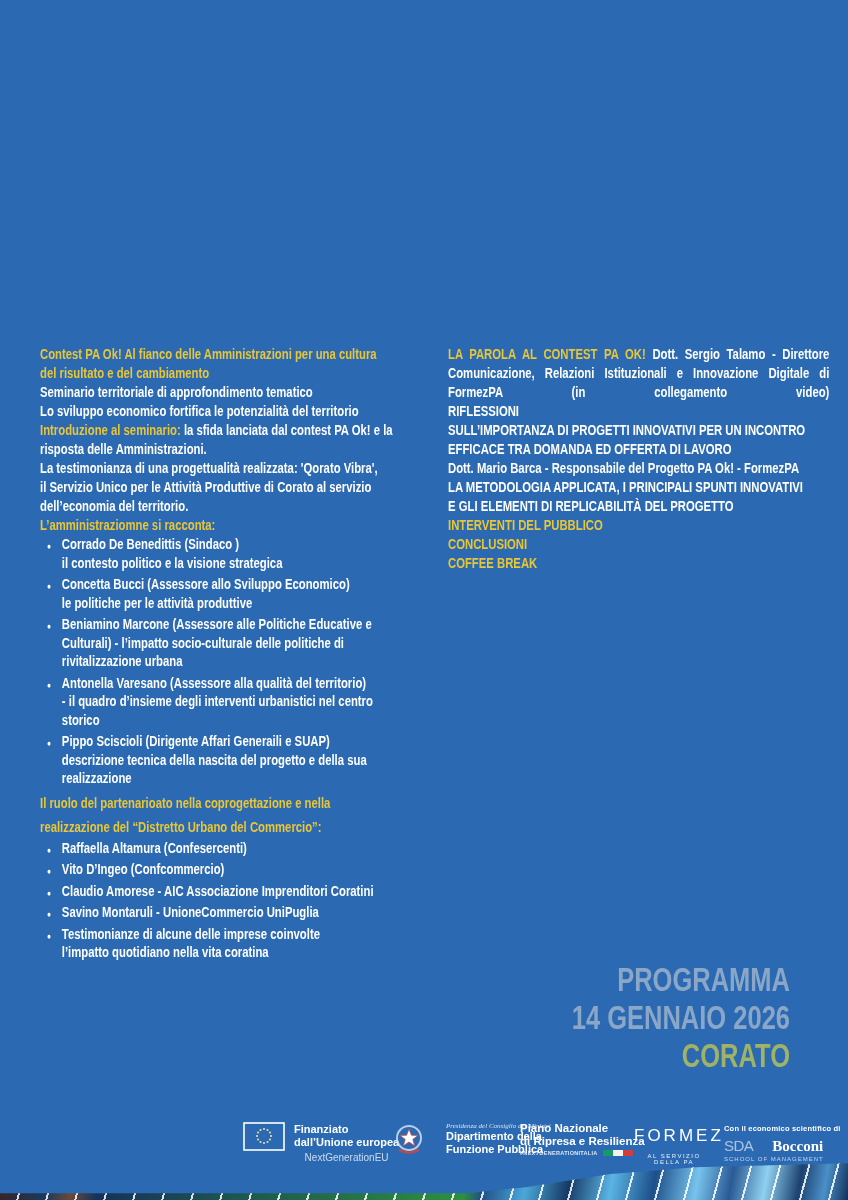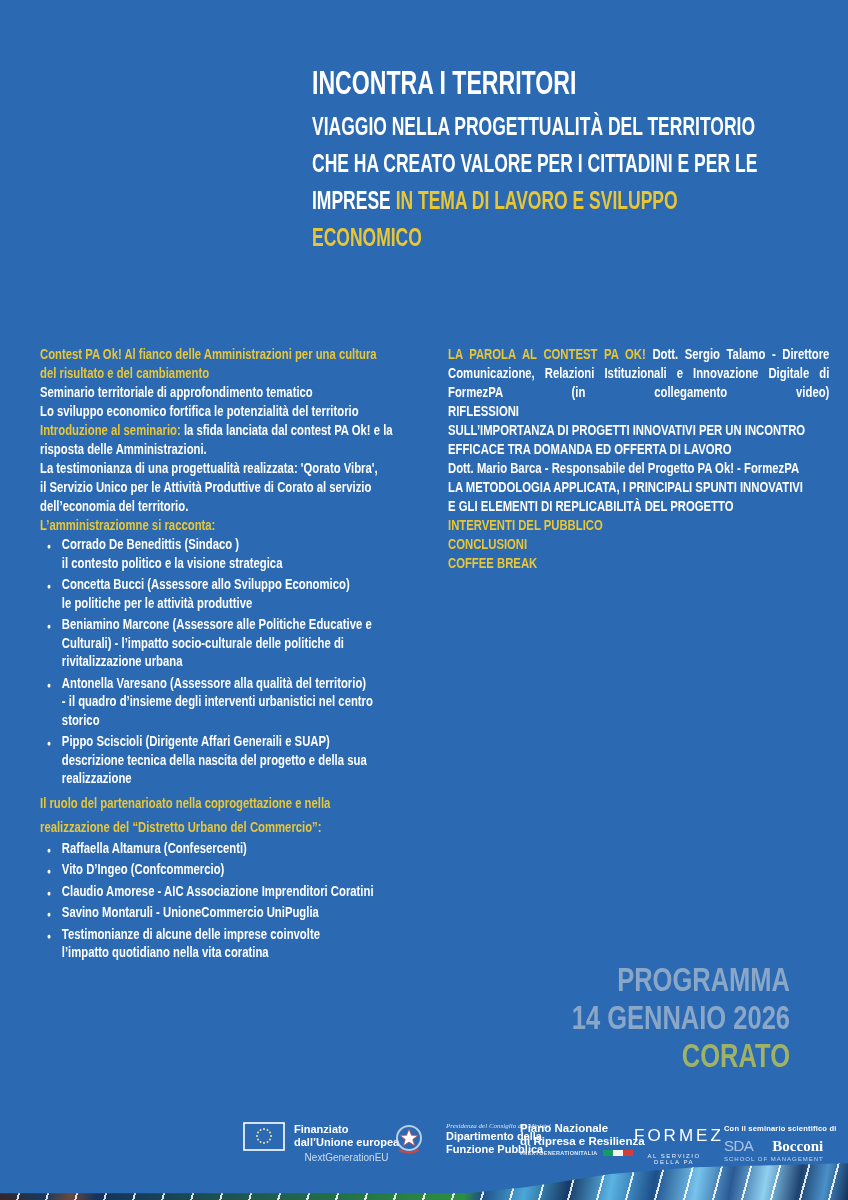--- a/index.html
+++ b/index.html
@@ -96,29 +96,20 @@
         #5ab4e4 72%, #1d4f8a 77%, #77c3ec 82%, #2a5a94 86%,
         #8fd0f0 90%, #1d4270 94%, #4a90c8 97%, #12315a 100%);
   }
 </style>
 </head>
 <body>
 
 <div class="poster">
 
 
-  <div class="header-right">
-    <div class="header-inner">
-      <p class="header-title">INCONTRA I TERRITORI</p>
-      <p class="header-sub pl"><span>VIAGGIO NELLA PROGETTUALITÀ DEL TERRITORIO
-CHE HA CREATO VALORE PER I CITTADINI E PER LE
-IMPRESE</span> <span class="yl">IN TEMA DI LAVORO E SVILUPPO
-ECONOMICO</span></p>
-    </div>
-  </div>
 
   <div class="col col-left">
     <div class="col-inner">
       <p class="yl pl mb8">Contest PA Ok! Al fianco delle Amministrazioni per una cultura
 del risultato e del cambiamento</p>
       <p class="mb2">Seminario territoriale di approfondimento tematico</p>
       <p class="mb2">Lo sviluppo economico fortifica le potenzialità del territorio</p>
       <p class="mb4"><span class="yl">Introduzione al seminario: </span><span>la sfida lanciata dal contest PA Ok! e la risposta delle Amministrazioni.</span></p>
       <p class="pl mb16">La testimonianza di una progettualità realizzata: 'Qorato Vibra',
 il Servizio Unico per le Attività Produttive di Corato al servizio
@@ -232,21 +223,21 @@
     </div>
   </div>
 
   <div class="fblock f-formez">
     <div class="formez-name">FORMEZ</div>
     <div class="formez-line"></div>
     <div class="formez-tag">AL SERVIZIO DELLA PA</div>
   </div>
 
   <div class="fblock f-bocconi">
-    <div class="bocconi-intro">Con il seminario scientifico di</div>
+    <div class="bocconi-intro">Con il economico scientifico di</div>
     <div class="bocconi-row">
       <span class="bocconi-sda">SDA</span>
       <span class="bocconi-name">Bocconi</span>
     </div>
     <div class="bocconi-tag">SCHOOL OF MANAGEMENT</div>
   </div>
 
   <div class="photo-strip"></div>
 
 </div>

